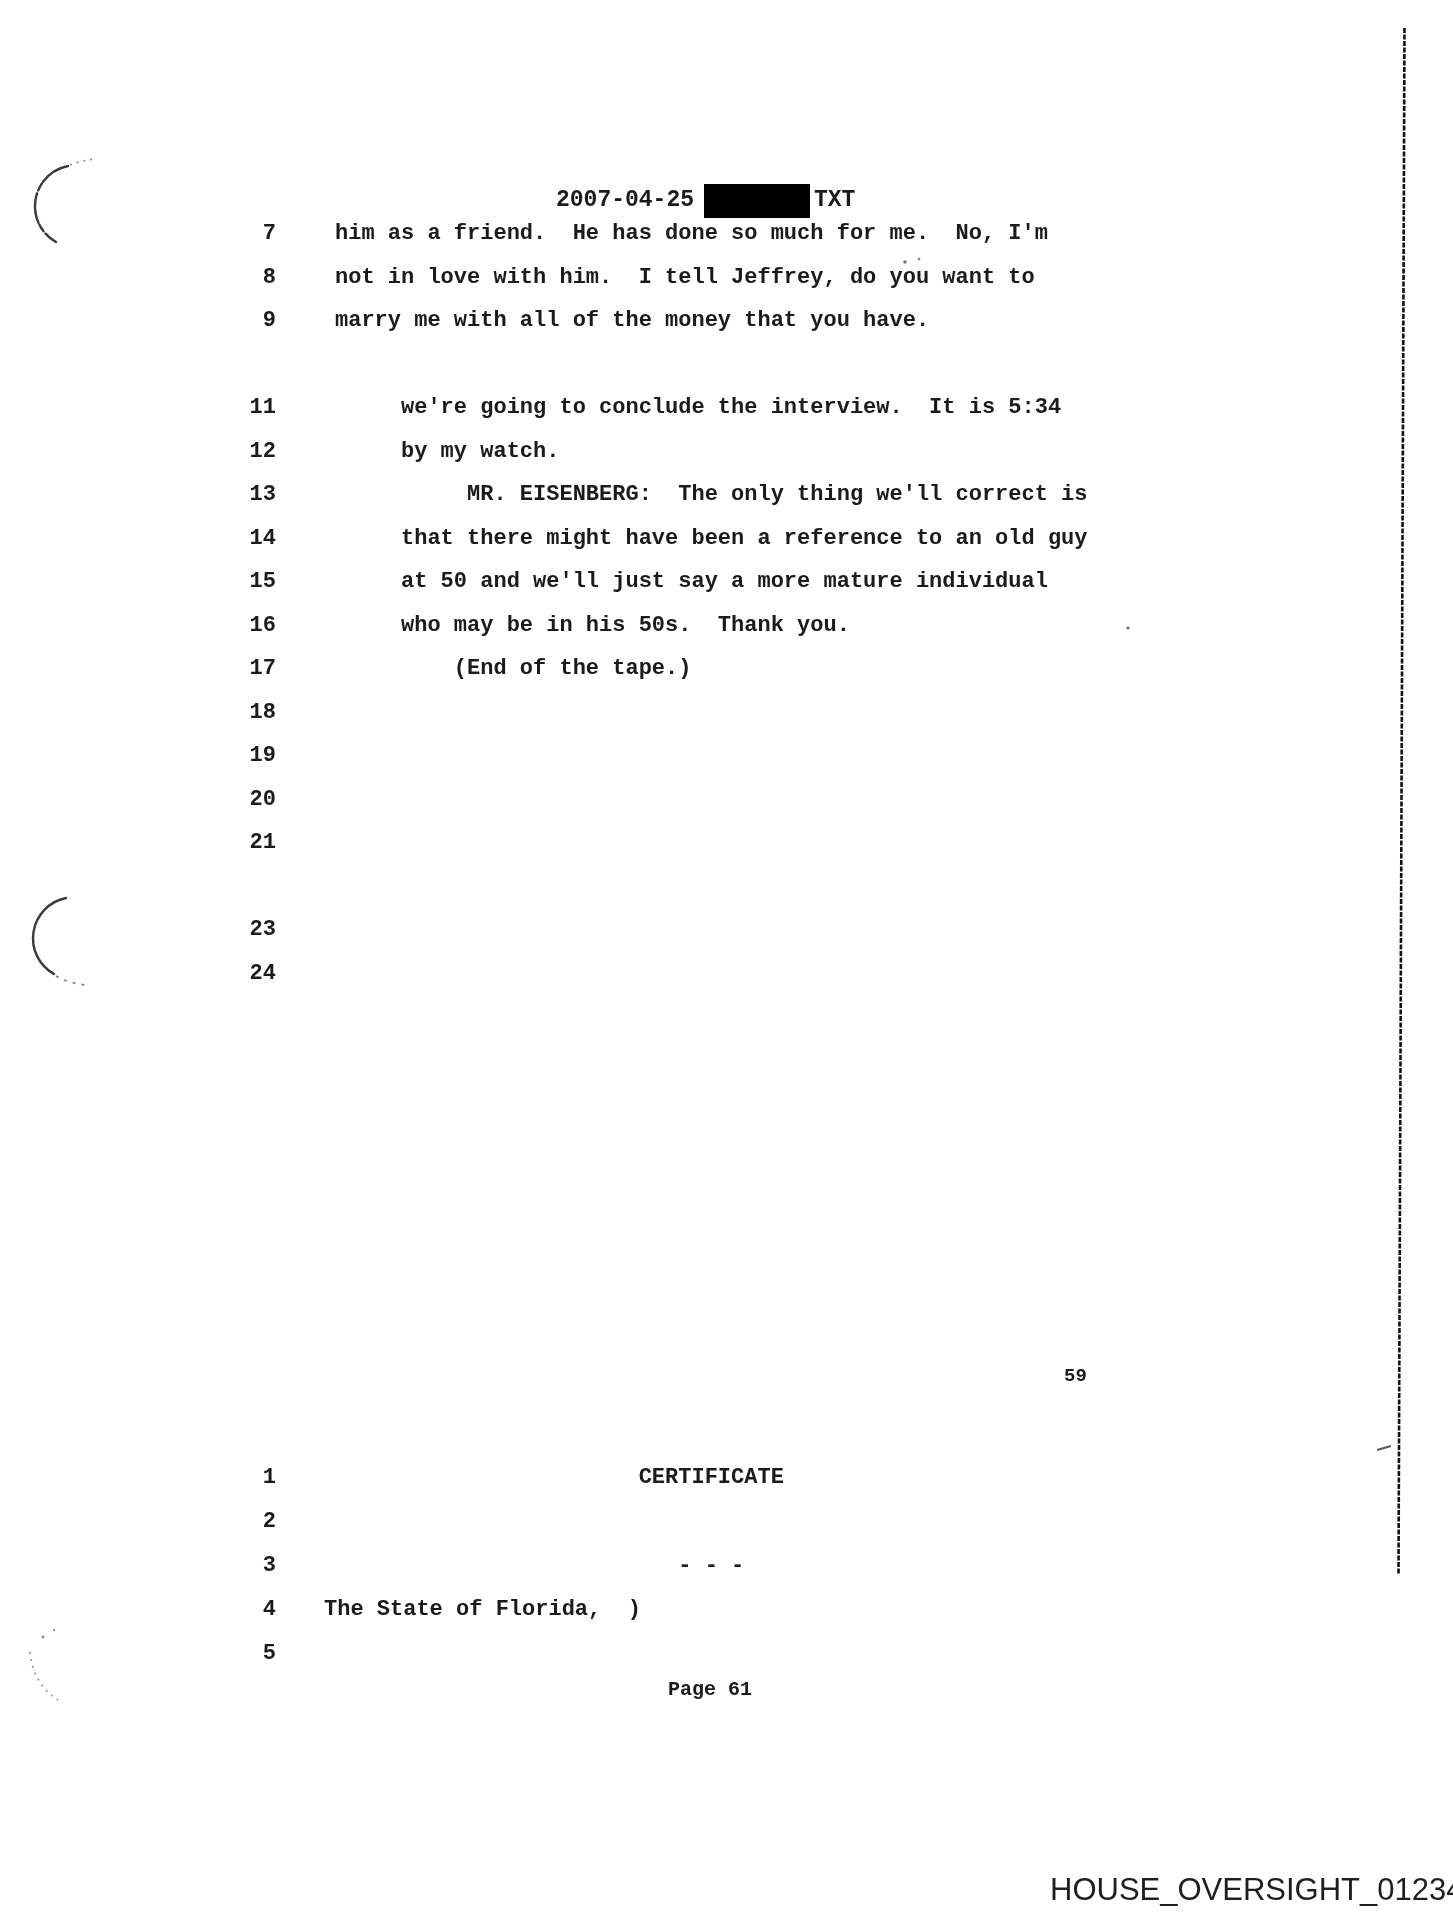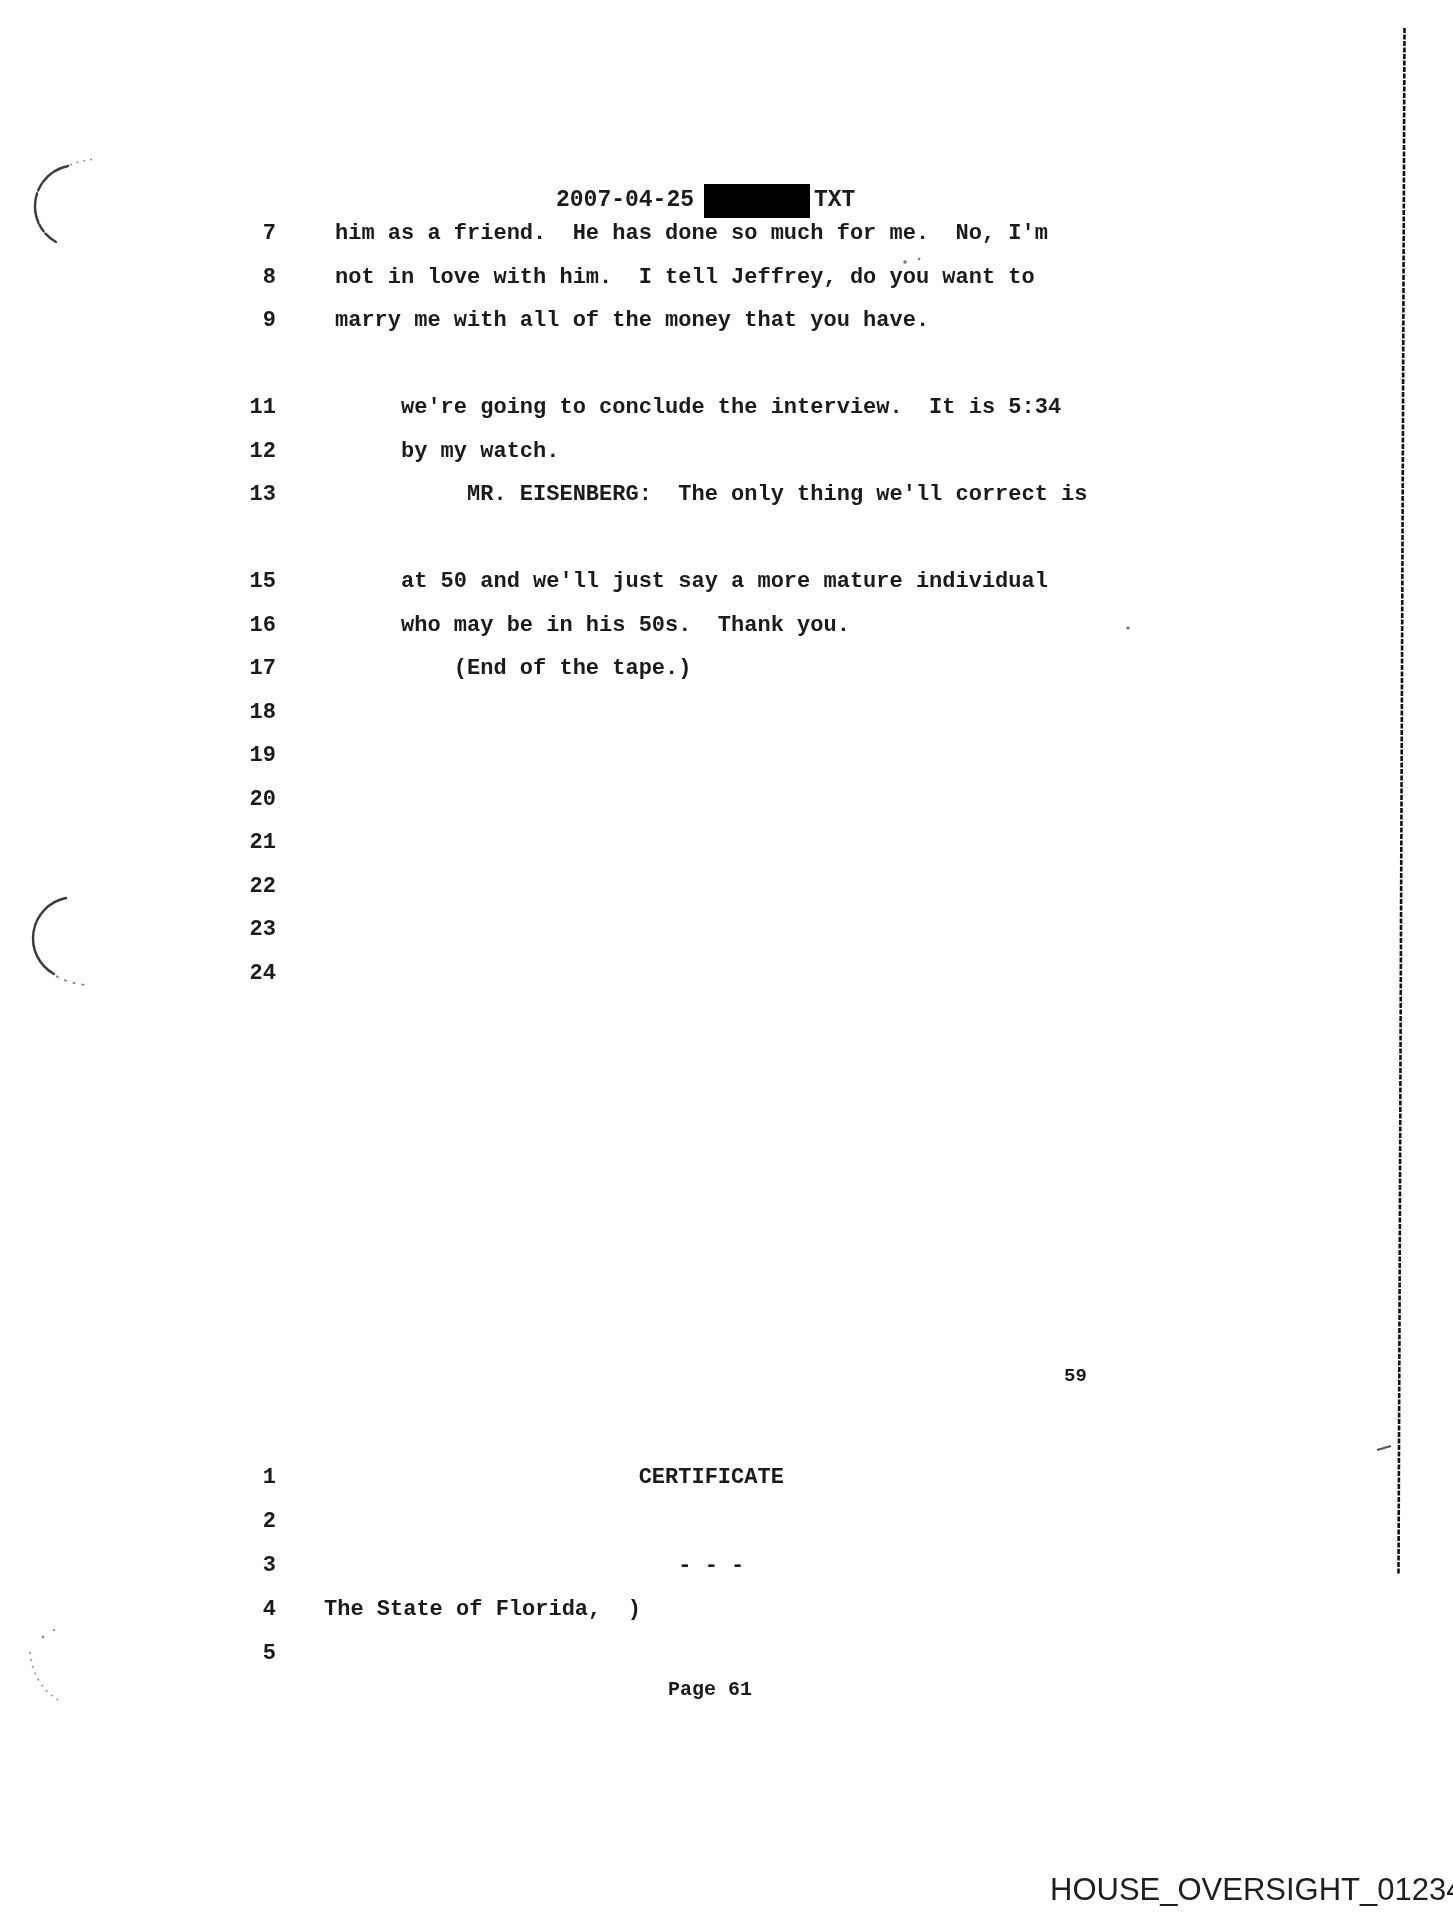--- a/index.html
+++ b/index.html
@@ -84,20 +84,24 @@
       <span class="ltext">     we're going to conclude the interview.  It is 5:34</span>
     </div>
   <div class="trow" style="top:437px">
       <span class="lnum">12</span>
       <span class="ltext">     by my watch.</span>
     </div>
   <div class="trow" style="top:480px">
       <span class="lnum">13</span>
       <span class="ltext">          MR. EISENBERG:  The only thing we'll correct is</span>
     </div>
+  <div class="trow" style="top:524px">
+      <span class="lnum">14</span>
+      <span class="ltext">     that there might have been a reference to an old guy</span>
+    </div>
   <div class="trow" style="top:567px">
       <span class="lnum">15</span>
       <span class="ltext">     at 50 and we'll just say a more mature individual</span>
     </div>
   <div class="trow" style="top:611px">
       <span class="lnum">16</span>
       <span class="ltext">     who may be in his 50s.  Thank you.</span>
     </div>
   <div class="trow" style="top:654px">
       <span class="lnum">17</span>
@@ -110,24 +114,20 @@
   <div class="trow" style="top:741px">
       <span class="lnum">19</span>
       <span class="ltext"></span>
     </div>
   <div class="trow" style="top:785px">
       <span class="lnum">20</span>
       <span class="ltext"></span>
     </div>
   <div class="trow" style="top:828px">
       <span class="lnum">21</span>
-      <span class="ltext"></span>
-    </div>
-  <div class="trow" style="top:872px">
-      <span class="lnum">22</span>
       <span class="ltext"></span>
     </div>
   <div class="trow" style="top:915px">
       <span class="lnum">23</span>
       <span class="ltext"></span>
     </div>
   <div class="trow" style="top:959px">
       <span class="lnum">24</span>
       <span class="ltext"></span>
     </div>

